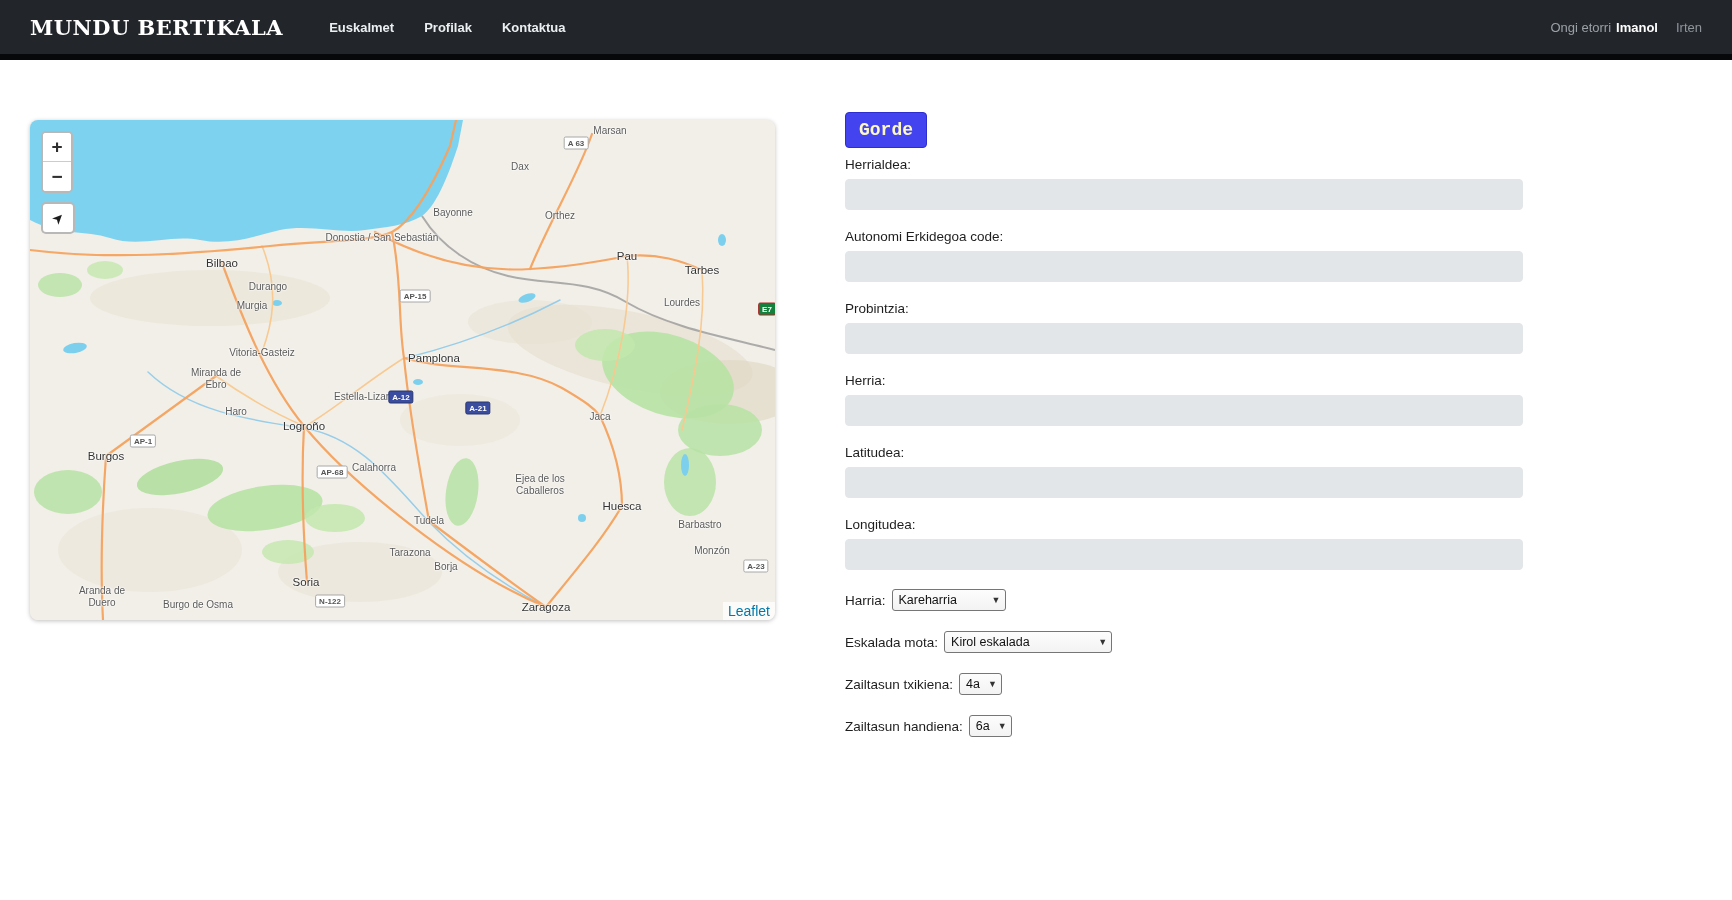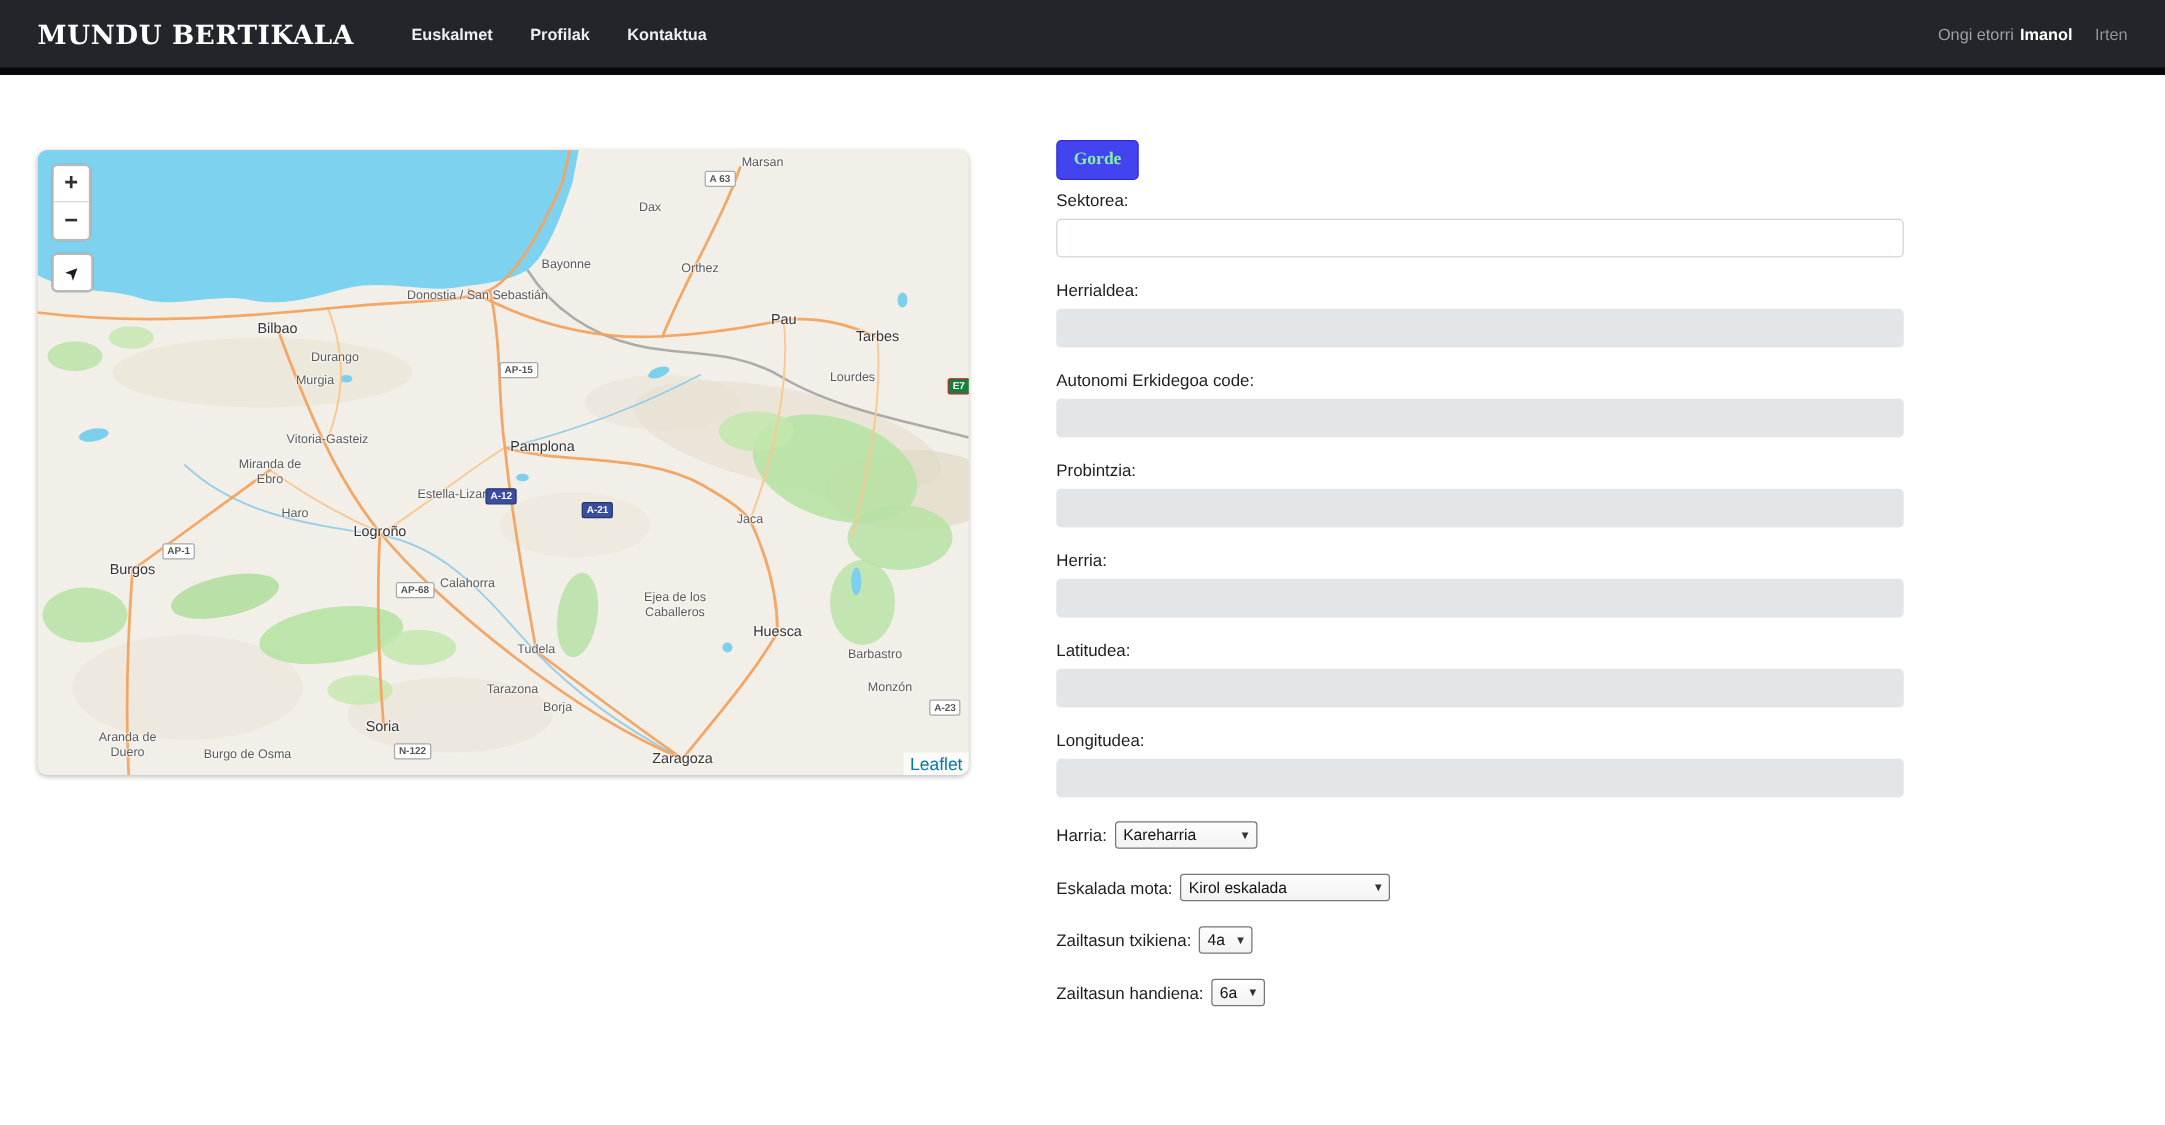--- a/index.html
+++ b/index.html
@@ -70,24 +70,24 @@
   .locate .glyph { display:inline-block; transform:rotate(-45deg); font-size:14px; color:#1c1c1c; }
 
   .leaflet-attr {
     position:absolute; right:0; bottom:0; background:rgba(255,255,255,.75);
     padding:1px 5px; font-size:14px; color:#0078A8; cursor:pointer;
   }
 
   
   .panel { position:absolute; left:845px; top:112px; width:678px; font-size:13px; }
   .btn-save {
-    display:inline-block; background:var(--accent,#4343f0); color:#86efac;
+    display:inline-block; background:var(--accent,#4343f0); color:#fef9c3;
     border:1px solid #2d2dd0; border-radius:4px; padding:7px 13px;
-    font-size:14px; font-weight:600; cursor:pointer; margin-bottom:9px;
-    font-family:Liberation Serif, serif;
+    font-size:18px; font-weight:600; cursor:pointer; margin-bottom:9px;
+    font-family:Liberation Mono, monospace;
   }
   .group { margin-bottom:19px; }
   .group .flabel { display:block; margin-bottom:7px; font-size:13.5px; color:#1e1e1e; }
   .text-input {
     display:block; width:100%; height:31px; border:1px solid #ced4da; border-radius:4px;
     background:#fff; padding:0 9px; font-size:13px; font-family:"Liberation Sans", sans-serif;
     color:#212529; outline:none;
   }
   .text-input:disabled { background:#e2e6e9; border-color:#e2e6e9; }
 
@@ -240,24 +240,20 @@
   </div>
   <div class="locate">
     <span class="glyph">➤</span>
   </div>
   <div class="leaflet-attr">Leaflet</div>
 </div>
 
 <div class="panel">
   <button class="btn-save">Gorde</button>
 
-  <div class="group">
-    <span class="flabel">Sektorea:</span>
-    <input class="text-input" type="text" style="">
-  </div>
 
   <div class="group">
     <span class="flabel">Herrialdea:</span>
     <input class="text-input" type="text" disabled="" style="">
   </div>
 
   <div class="group">
     <span class="flabel">Autonomi Erkidegoa code:</span>
     <input class="text-input" type="text" disabled="" style="">
   </div>

